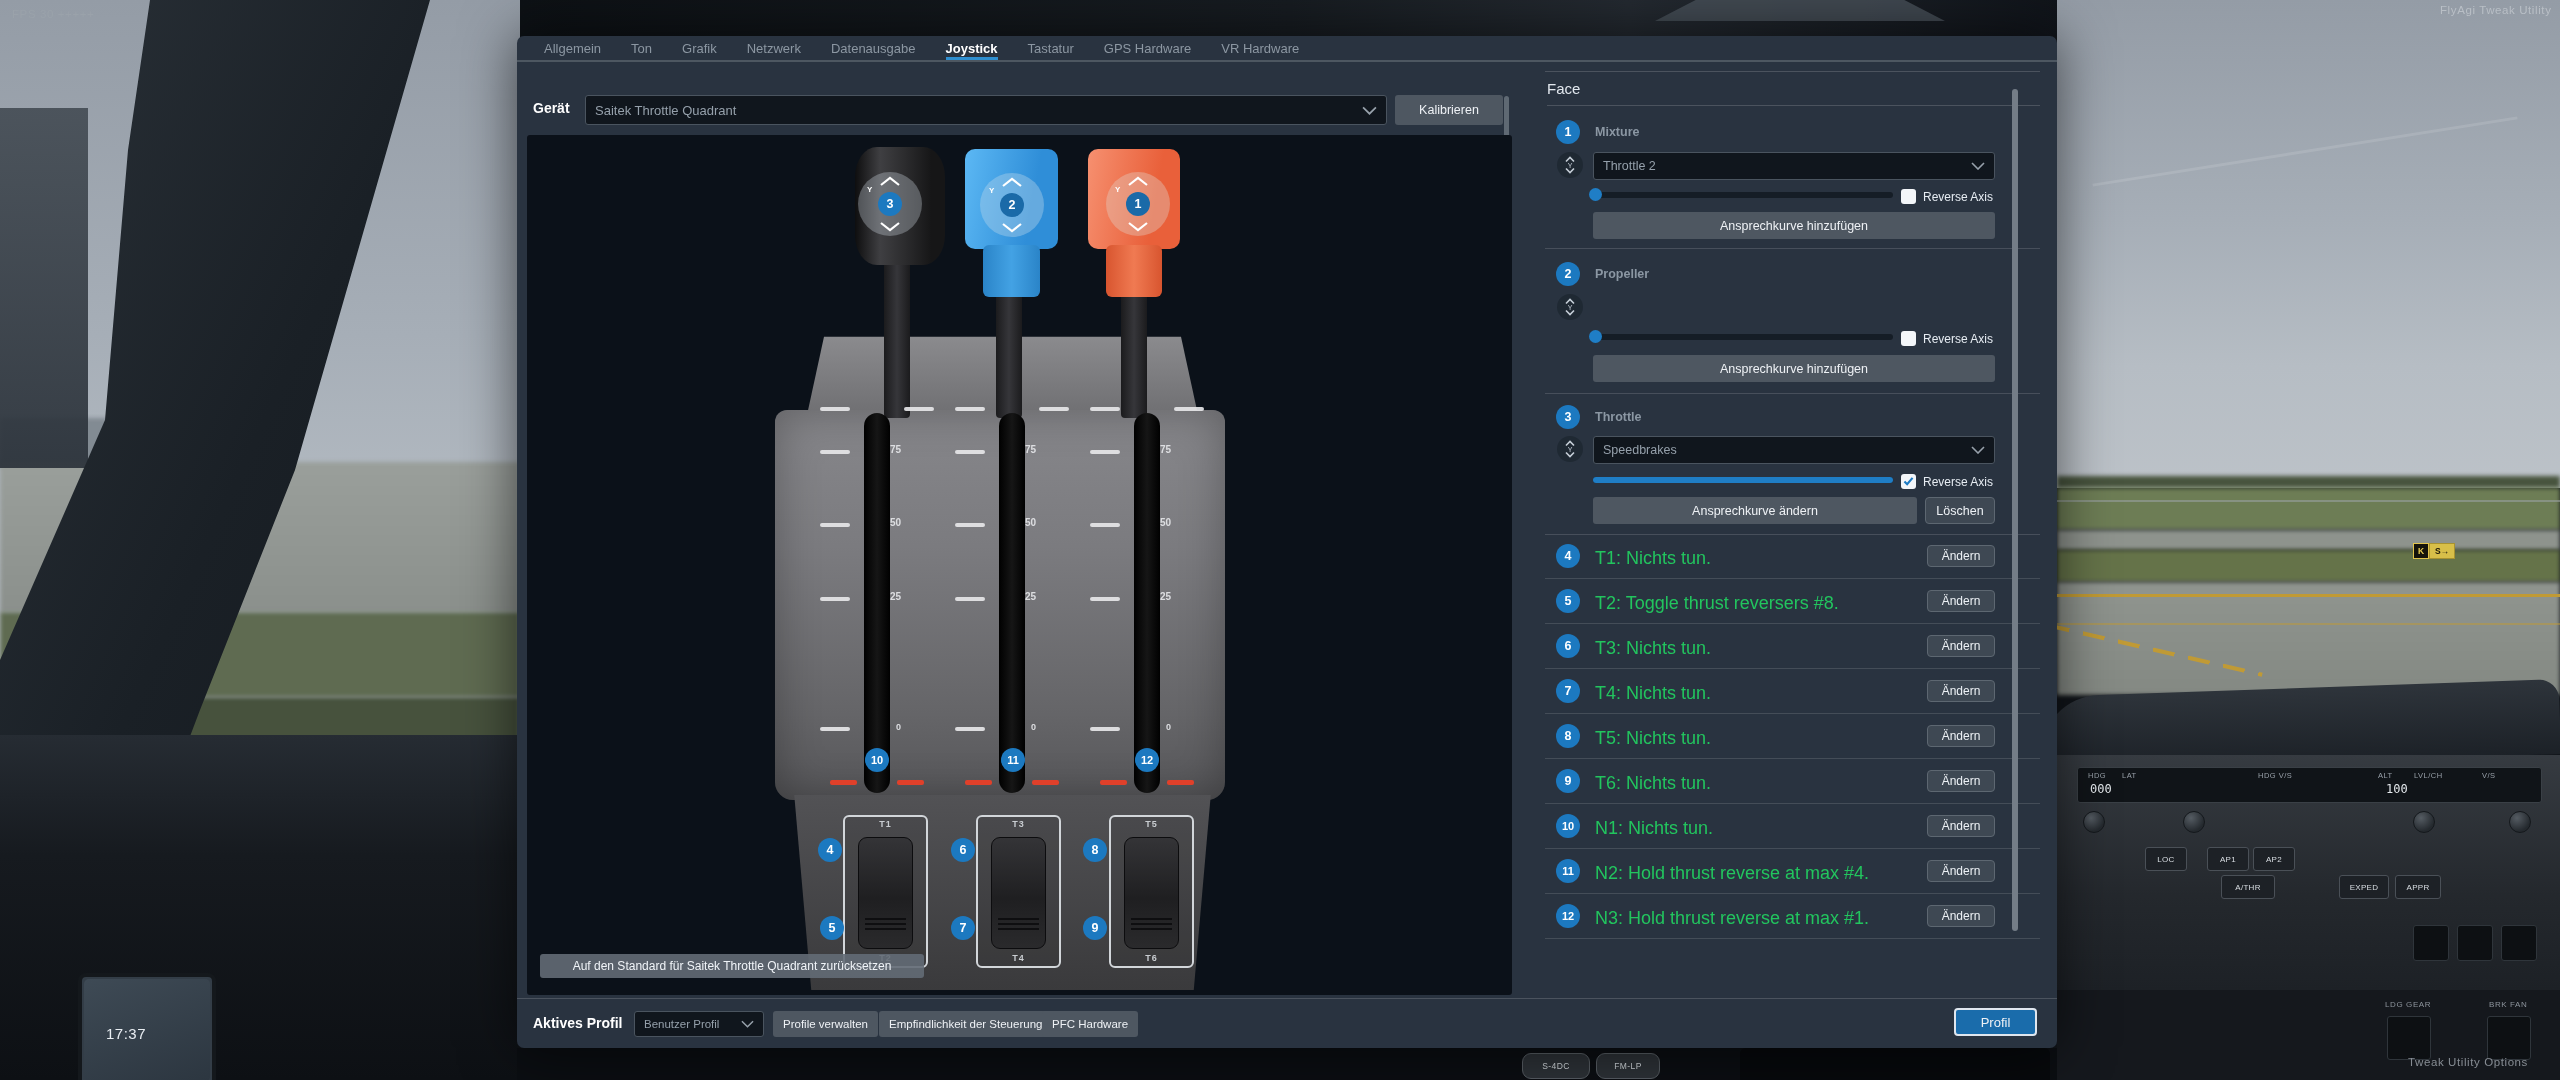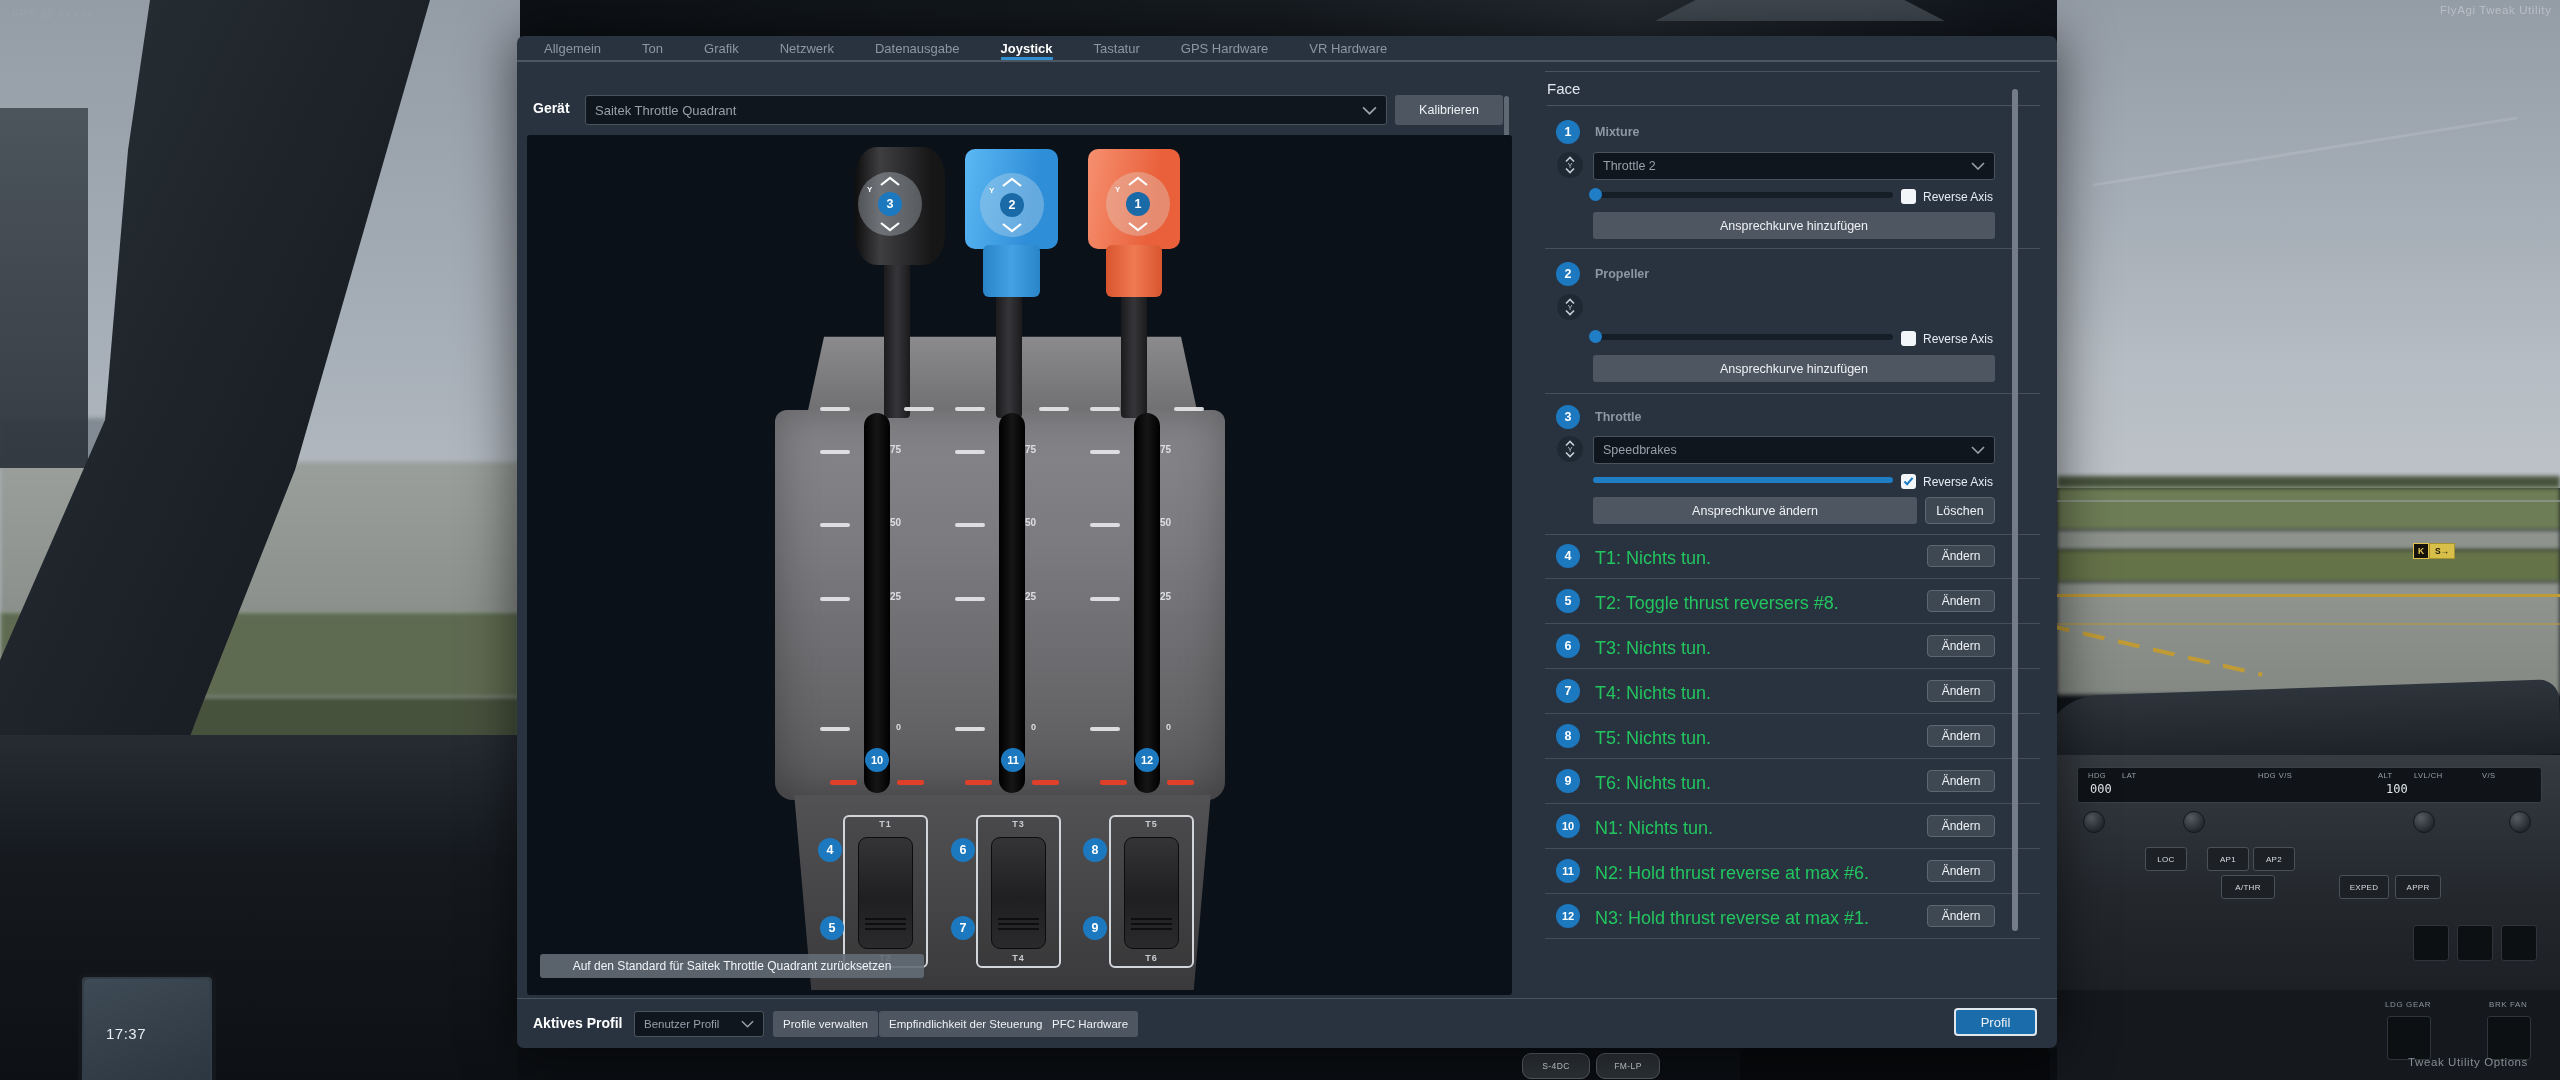--- a/index.html
+++ b/index.html
@@ -34,21 +34,21 @@
   .ped{background:#2c3136;border:1px solid #565c62;border-radius:9px;color:#cfd4d9;font-size:8.5px;letter-spacing:.4px}
   .hudtxt{color:#9aa2aa;font-size:11.5px;letter-spacing:.6px}
   .ylineH{background:#c09a35}
   .signK{background:#15130b;border:1.5px solid #e2c44c;color:#e9cc52;font-size:8.5px;font-weight:bold}
   .signS{background:#d8bf49;border:1.5px solid #a8922f;color:#181407;font-size:8.5px;font-weight:bold}
 
   
   .dialog{left:517px;top:36px;width:1540px;height:1012px;background:#293340;border-radius:7px;
           box-shadow:0 0 55px rgba(0,0,0,.6);position:absolute}
   .tabbar{position:absolute;left:0;top:0;width:1513px;height:24px;border-bottom:2px solid #4d5761;
-          display:flex;padding-left:27px;gap:41px}
+          display:flex;padding-left:27px;gap:30px}
   .tab{font-size:13px;color:#8c97a2;display:flex;align-items:center}
   .tab.active{color:#ffffff;font-weight:bold;box-shadow:inset 0 -3px 0 #2f8fd0}
   .lblW{color:#fff;font-size:14px;font-weight:bold}
   .dd{background:#10161d;border:1px solid #4a545f;border-radius:3px;display:flex;align-items:center;
       justify-content:space-between;padding:0 9px;color:#95a0ab;box-sizing:border-box}
   .btn{background:#4e5761;border-radius:3px;color:#eef1f5;display:flex;align-items:center;justify-content:center}
   .btn-sm{background:#3e4853;border:1px solid #5d6771;border-radius:4px;color:#edf1f5;
           display:flex;align-items:center;justify-content:center;font-size:12px;box-sizing:border-box}
   .imgpanel{left:10px;top:99px;width:985px;height:860px;background:#0b1119;border-radius:3px;overflow:hidden}
   .thumb{background:#6b747e;border-radius:3px}
@@ -426,21 +426,21 @@
           <span class="rowlab a" style="left:50px;top:14px">T6: Nichts tun.</span>
           <div class="btn-sm a" style="left:382px;top:11px;width:68px;height:22px">Ändern</div>
         </div>
         <div class="rprow">
           <div class="badge b2 a" style="left:11px;top:10px">10</div>
           <span class="rowlab a" style="left:50px;top:14px">N1: Nichts tun.</span>
           <div class="btn-sm a" style="left:382px;top:11px;width:68px;height:22px">Ändern</div>
         </div>
         <div class="rprow">
           <div class="badge b2 a" style="left:11px;top:10px">11</div>
-          <span class="rowlab a" style="left:50px;top:14px">N2: Hold thrust reverse at max #6.</span>
+          <span class="rowlab a" style="left:50px;top:14px">N2: Hold thrust reverse at max #4.</span>
           <div class="btn-sm a" style="left:382px;top:11px;width:68px;height:22px">Ändern</div>
         </div>
         <div class="rprow">
           <div class="badge b2 a" style="left:11px;top:10px">12</div>
           <span class="rowlab a" style="left:50px;top:14px">N3: Hold thrust reverse at max #1.</span>
           <div class="btn-sm a" style="left:382px;top:11px;width:68px;height:22px">Ändern</div>
         </div>
       </div>
 
       <div class="thumb a" style="left:467px;top:17px;width:6px;height:842px;background:#747d87"></div>

